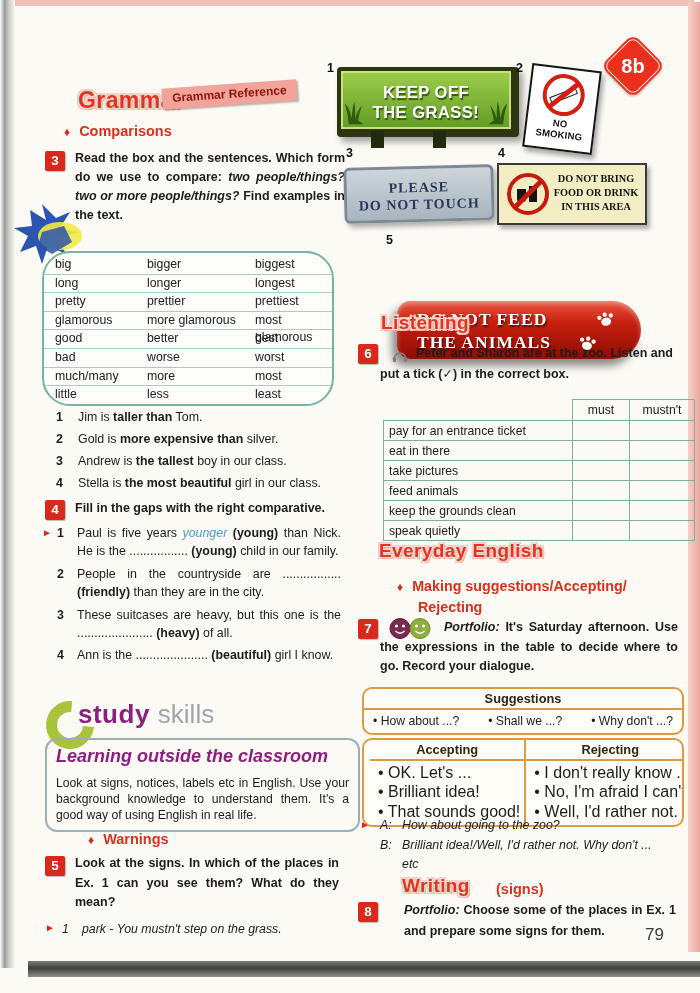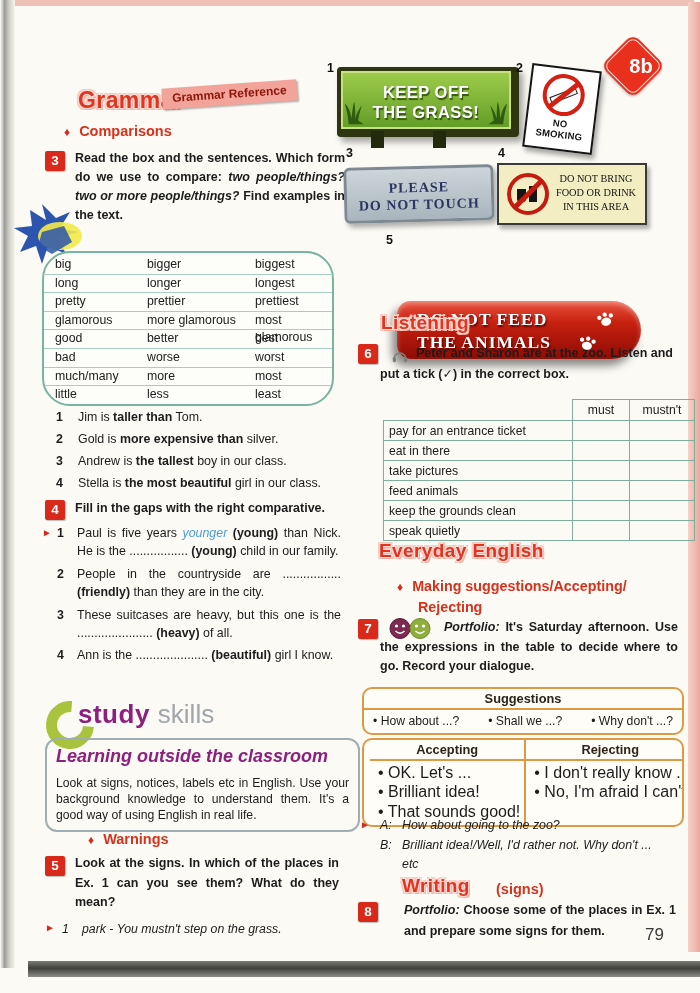--- a/index.html
+++ b/index.html
@@ -62,21 +62,21 @@
   .sign3{width:150px;height:56px;background:linear-gradient(180deg,#ccd5d9,#a9b5be);border:3px solid #7d8a94;border-radius:6px;
     transform:rotate(-1.5deg);box-shadow:3px 4px 5px rgba(0,0,0,.3);text-align:center;
     font-family:"Liberation Serif","DejaVu Serif",serif;font-weight:700;color:#2a3560;
     font-size:14px;line-height:17px;padding-top:10px;box-sizing:border-box;letter-spacing:1px;}
   .sign4{width:146px;height:58px;background:#f2edc3;border:2px solid #3a3a3a;box-shadow:3px 4px 4px rgba(0,0,0,.3);position:relative;}
   .ring4{position:absolute;left:8px;top:8px;width:34px;height:34px;border:4px solid #c51b0e;border-radius:50%;}
   .ring4 .bar{position:absolute;left:50%;top:-3px;width:4.5px;height:40px;background:#c51b0e;transform:translateX(-50%) rotate(45deg);}
   .cup{position:absolute;left:6px;top:12px;width:9px;height:13px;background:#151515;border-radius:0 0 3px 3px;}
   .pbox{position:absolute;left:18px;top:9px;width:8px;height:16px;background:#151515;}
   .s4text{position:absolute;left:54px;top:7px;width:86px;font-family:"Liberation Serif","DejaVu Serif",serif;
-    font-weight:400;font-size:10.3px;line-height:14px;text-align:center;color:#141414;}
+    font-weight:700;font-size:10.3px;line-height:14px;text-align:center;color:#141414;}
   .sign5{width:244px;height:58px;border-radius:16px 34px 34px 16px;
     background:linear-gradient(180deg,#e8523c 0%,#c6200f 38%,#8e0c04 100%);
     box-shadow:-5px 7px 9px rgba(0,0,0,.45), inset 0 3px 5px rgba(255,255,255,.35);
     color:#fff;font-family:"Liberation Serif","DejaVu Serif",serif;font-weight:700;font-size:17.5px;
     line-height:23px;letter-spacing:1px;padding:7px 0 0 20px;box-sizing:border-box;position:relative;
     text-shadow:1px 2px 2px #4d0500;}
   .paw{position:absolute;}
   
   .d8b{width:46px;height:46px;background:#e9301c;border-radius:9px;transform:rotate(45deg);
     box-shadow:1px 1px 3px rgba(0,0,0,.25), inset 0 0 0 2px #e9301c, inset 0 0 0 3px rgba(255,255,255,.85);}
@@ -236,21 +236,21 @@
   <div class="abs ex-text bold just" style="left:75px;top:854px;width:264px;line-height:19.5px;">Look at the signs. In which of the places in Ex. 1 can you see them? What do they mean?</div>
 
   <div class="abs" style="left:45px;top:922px;width:300px;display:grid;grid-template-columns:17px 20px 1fr;font-size:12.3px;font-style:italic;">
     <span style="color:#d8291a;font-size:10px;font-style:normal;">►</span>
     <span>1</span>
     <span>park - You mustn't step on the grass.</span>
   </div>
 
   <div class="abs" style="left:603px;top:36px;width:60px;height:60px;">
     <div class="d8b" style="margin:7px;"></div>
-    <div class="abs d8b-label" style="left:8px;top:0;width:60px;height:60px;display:flex;align-items:center;justify-content:center;text-align:center;">8b</div>
+    <div class="abs d8b-label" style="left:0;top:0;width:60px;height:60px;display:flex;align-items:center;justify-content:center;text-align:center;">8b</div>
   </div>
 
   <div class="abs sign-num" style="left:327px;top:61px;">1</div>
   <div class="abs sign1" style="left:337px;top:67px;">
     <div class="sign1-in">
       <svg class="abs" style="left:2px;bottom:2px;" width="28" height="26" viewBox="0 0 30 26">
         <path d="M4 26 C3 14 1 10 0 4 C5 9 6 15 7 20 C8 12 8 8 10 2 C11 9 11 14 11 20 C13 13 15 10 18 6 C16 12 15 17 14 22 L20 26 Z" fill="#2f5c10"></path>
       </svg>
       <svg class="abs" style="right:2px;bottom:2px;transform:scaleX(-1);" width="28" height="26" viewBox="0 0 30 26">
         <path d="M4 26 C3 14 1 10 0 4 C5 9 6 15 7 20 C8 12 8 8 10 2 C11 9 11 14 11 20 C13 13 15 10 18 6 C16 12 15 17 14 22 L20 26 Z" fill="#2f5c10"></path>
@@ -399,20 +399,21 @@
           <div class="bullet">OK. Let's ...</div>
           <div class="bullet">Brilliant idea!</div>
           <div class="bullet">That sounds good!</div>
         </div>
       </div>
       <div>
         <div class="sugg-head">Rejecting</div>
         <div class="sugg-list">
           <div class="bullet">I don't really know ...</div>
           <div class="bullet">No, I'm afraid I can't.</div>
+          <div class="bullet">Well, I'd rather not.</div>
         </div>
       </div>
     </div>
   </div>
 
   <span class="abs" style="left:360px;top:819px;color:#d8291a;font-size:10px;">►</span>
   <div class="abs" style="left:380px;top:816px;width:288px;">
     <div class="dlg-row">
         <span>A:</span>
         <span>How about going to the zoo?</span>

